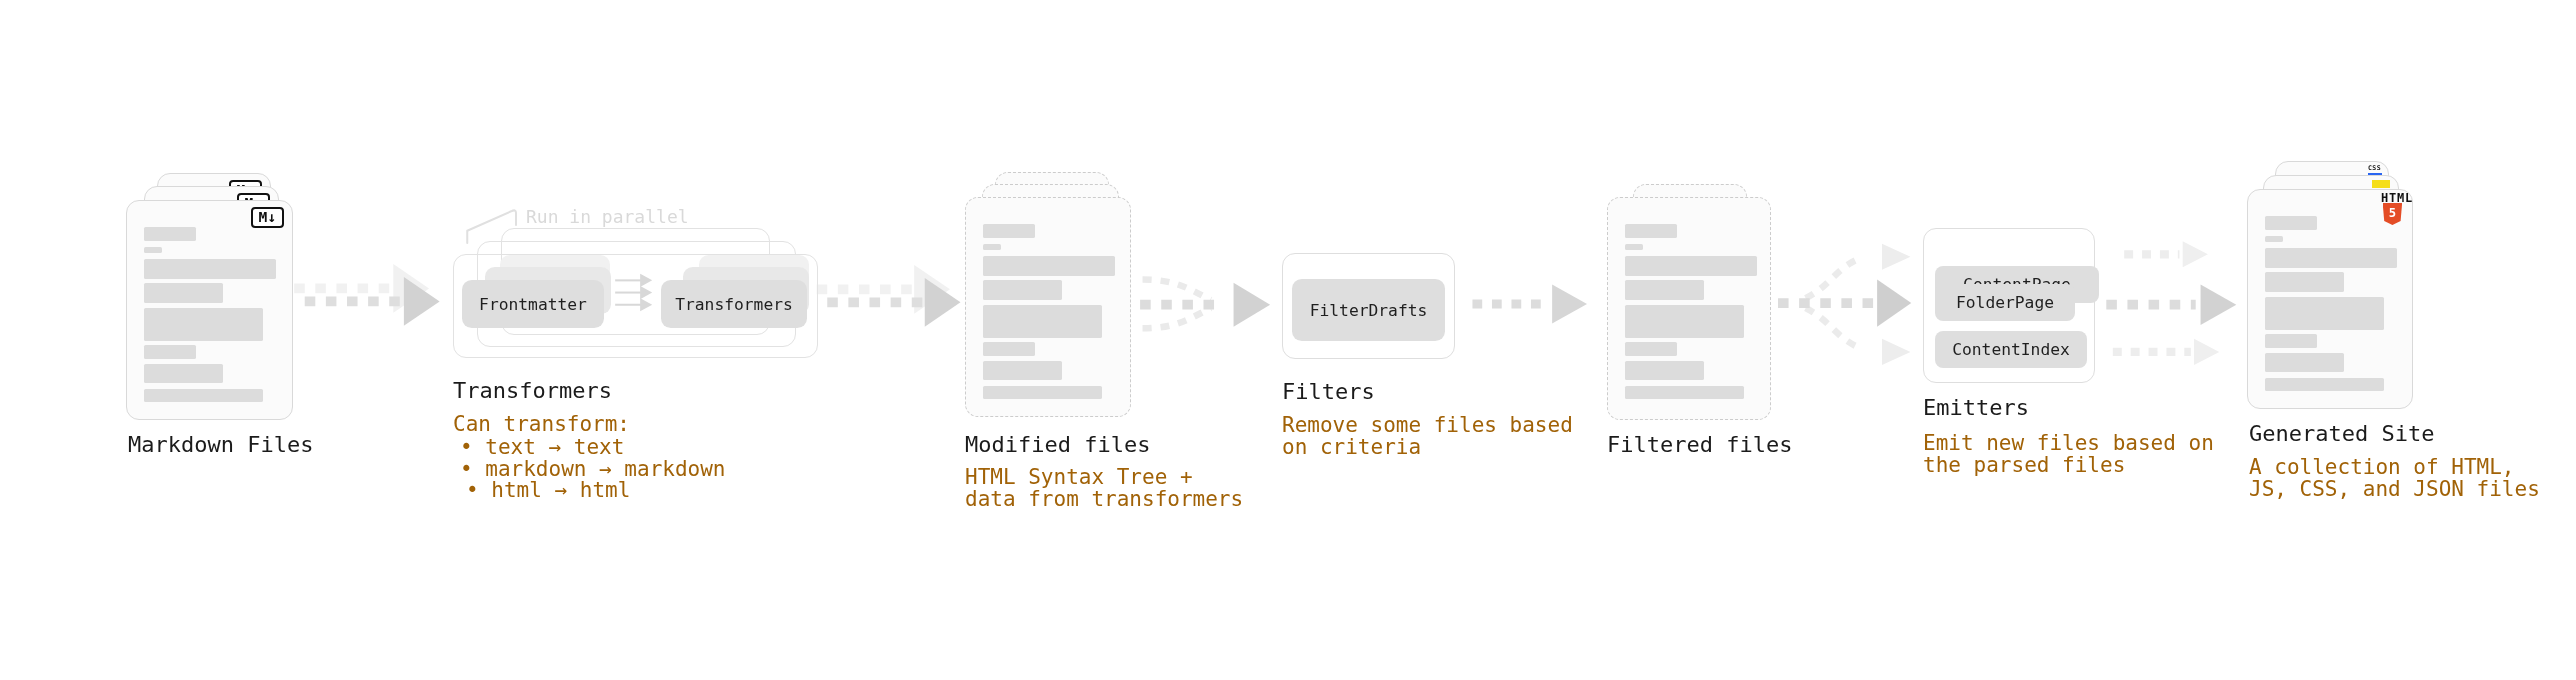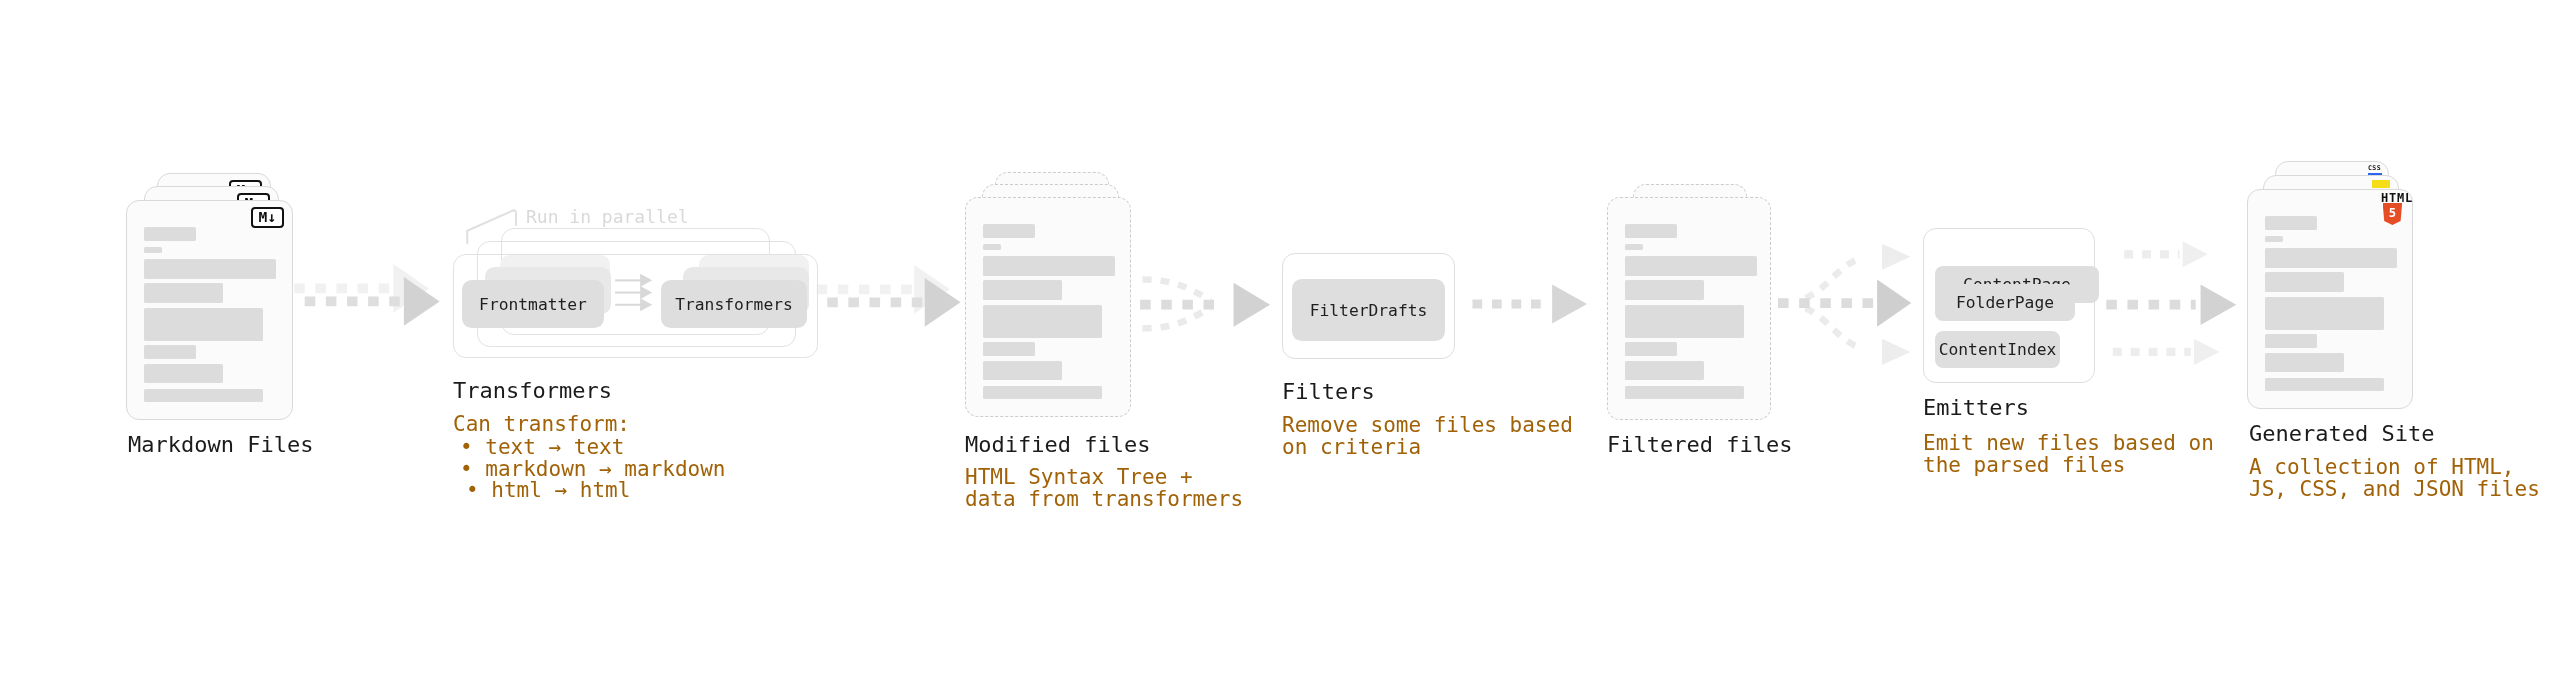--- a/index.html
+++ b/index.html
@@ -182,21 +182,21 @@
         <div class="bar" style="top: 163px; height: 18.7px; width: 79px;"></div>
         <div class="bar" style="top: 188px; height: 13px; width: 119px;"></div>
       </div>
     <div class="h-label" style="left:1607px;top:432px;">Filtered files</div>
   </div>
 
   <div>
     <div class="panel" style="left:1923px;top:228px;width:172px;height:155px;"></div>
     <div class="pill" style="left:1935px;top:237px;width:164px;height:37px;border-radius:8.1px;margin-top:29px;">ContentPage</div>
     <div class="pill" style="left:1935px;top:284px;width:140px;height:37px;border-radius:8.1px;text-align:right;">FolderPage</div>
-    <div class="pill" style="left:1935px;top:331px;width:125px;height:37px;border-radius:8.1px;">ContentIndex</div>
+    <div class="pill" style="left:1935px;top:331px;width:152px;height:37px;border-radius:8.1px;">ContentIndex</div>
     <div class="h-label" style="left:1923px;top:395px;">Emitters</div>
     <div class="sub" style="left:1923px;top:432px;">
       <div>Emit new files based on</div>
       <div>the parsed files</div>
     </div>
   </div>
 
   <div>
     <div class="card" style="left:2275px;top:161px;width:114px;height:219px;">
       <div class="css-mini">

